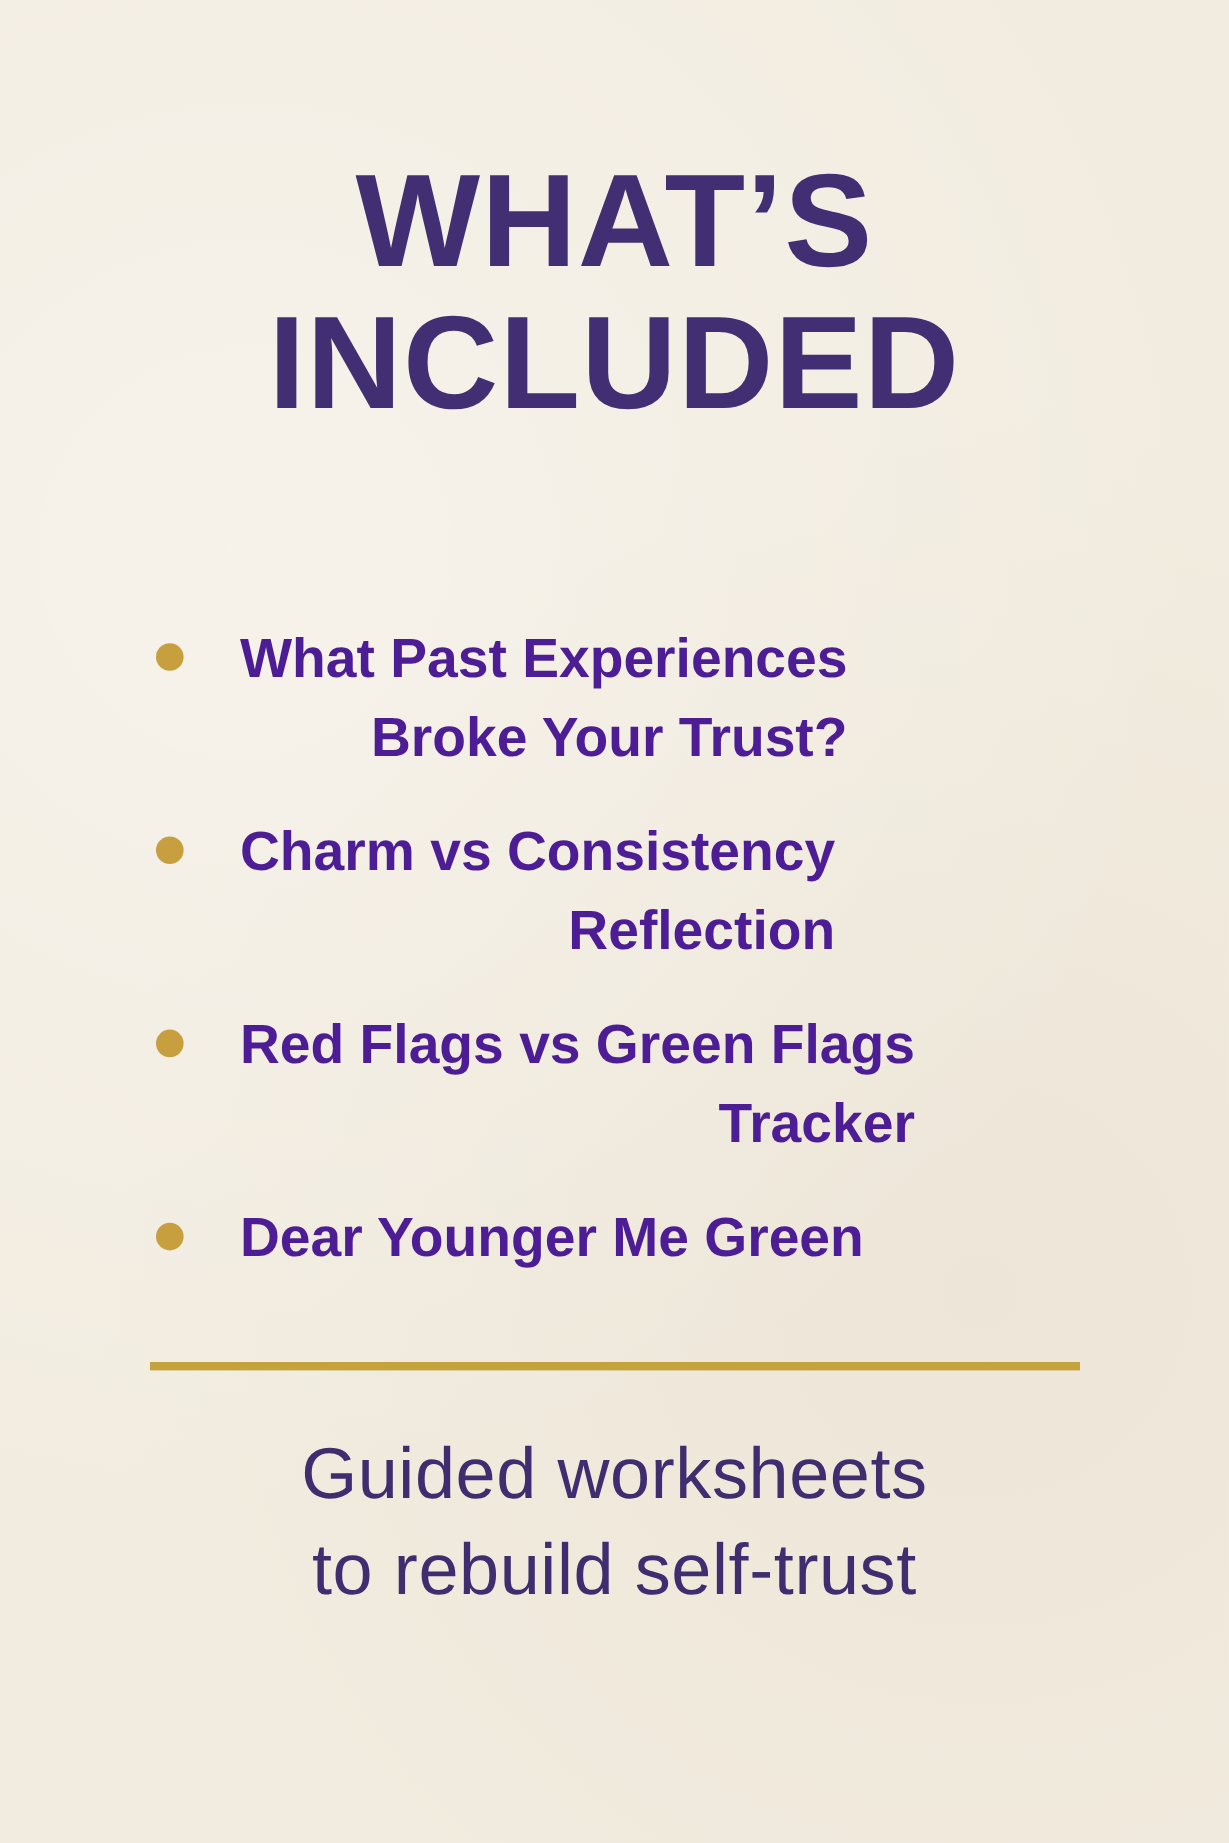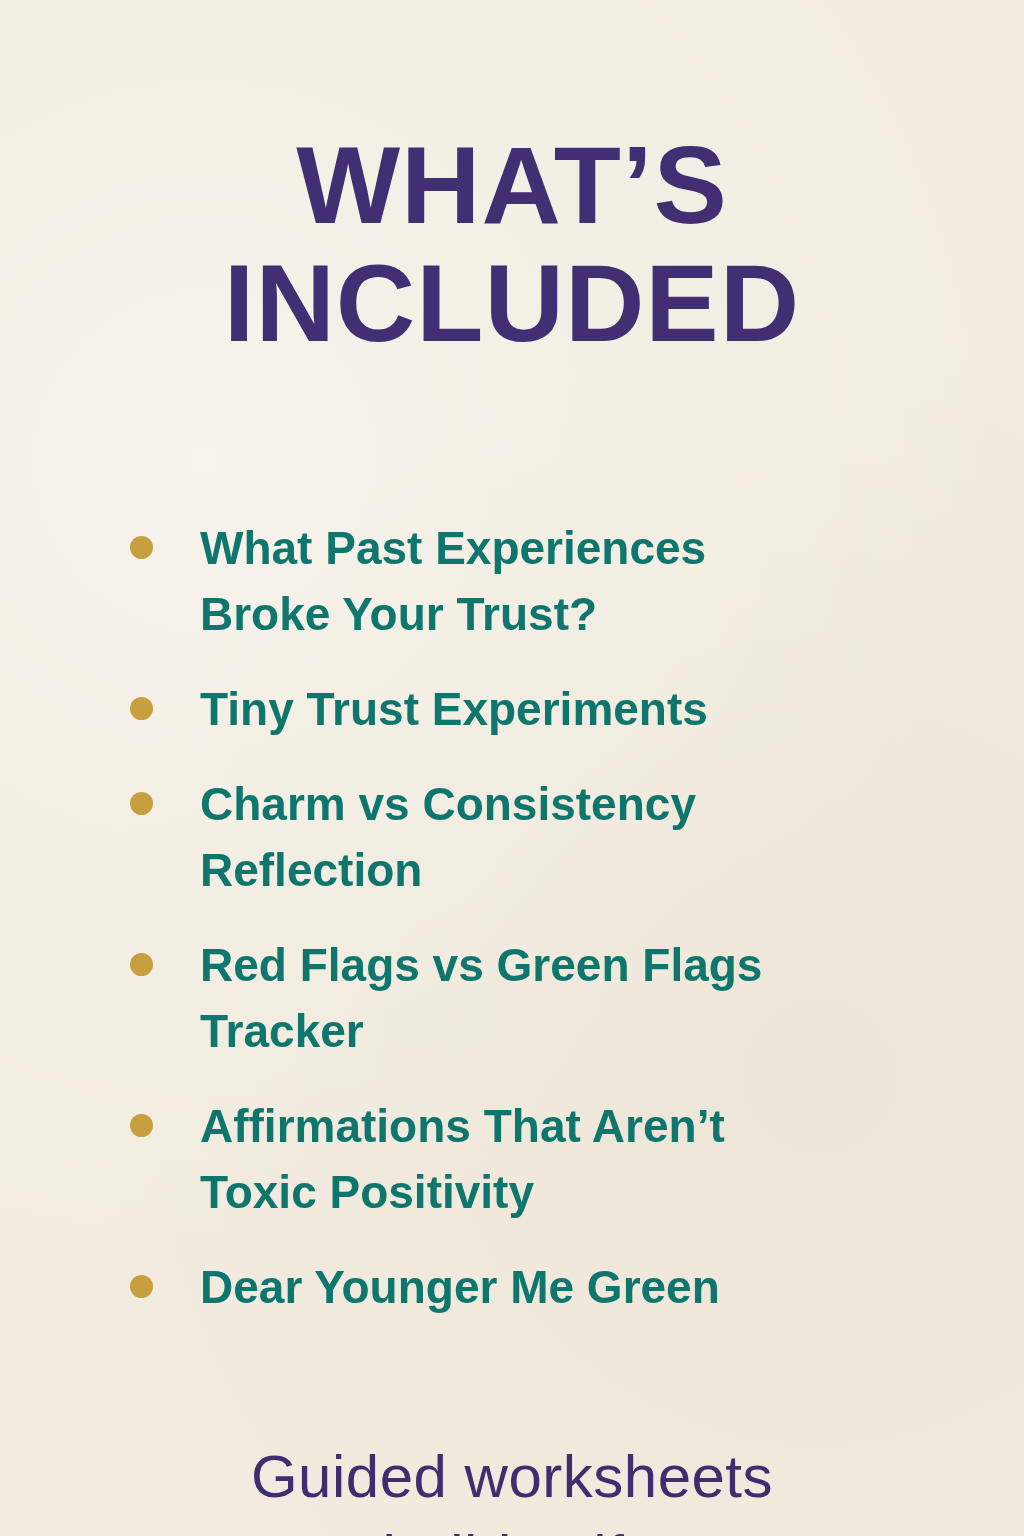--- a/index.html
+++ b/index.html
@@ -52,21 +52,22 @@
     border-radius: 50%;
     background: #c79f3e;
     margin-top: 21px;
     margin-right: 47px;
   }
   .item-text {
     font-size: 46px;
     font-weight: 700;
     line-height: 66px;
     white-space: pre-line;
-    color: #0f766e;
+    color: #4c1d95;
+    text-align: right;
   }
   .divider {
     width: 775px;
     height: 7px;
     background: #c5a33c;
     border: none;
     margin: 42px auto 0 auto;
   }
   .footer-text {
     margin-top: 46px;
@@ -87,42 +88,33 @@
   <h1 class="title">WHAT’S
 INCLUDED</h1>
 
   <ul class="list">
   <li class="item">
     <span class="bullet"></span>
     <span class="item-text">What Past Experiences
 Broke Your Trust?</span>
   </li>
 
-  <li class="item">
-    <span class="bullet"></span>
-    <span class="item-text">Tiny Trust Experiments</span>
-  </li>
 
   <li class="item">
     <span class="bullet"></span>
     <span class="item-text">Charm vs Consistency
 Reflection</span>
   </li>
 
   <li class="item">
     <span class="bullet"></span>
     <span class="item-text">Red Flags vs Green Flags
 Tracker</span>
   </li>
 
-  <li class="item">
-    <span class="bullet"></span>
-    <span class="item-text">Affirmations That Aren’t
-Toxic Positivity</span>
-  </li>
 
   <li class="item">
     <span class="bullet"></span>
     <span class="item-text">Dear Younger Me Green</span>
   </li>
 </ul>
 
   <hr class="divider">
 
   <div class="footer-text">Guided worksheets

